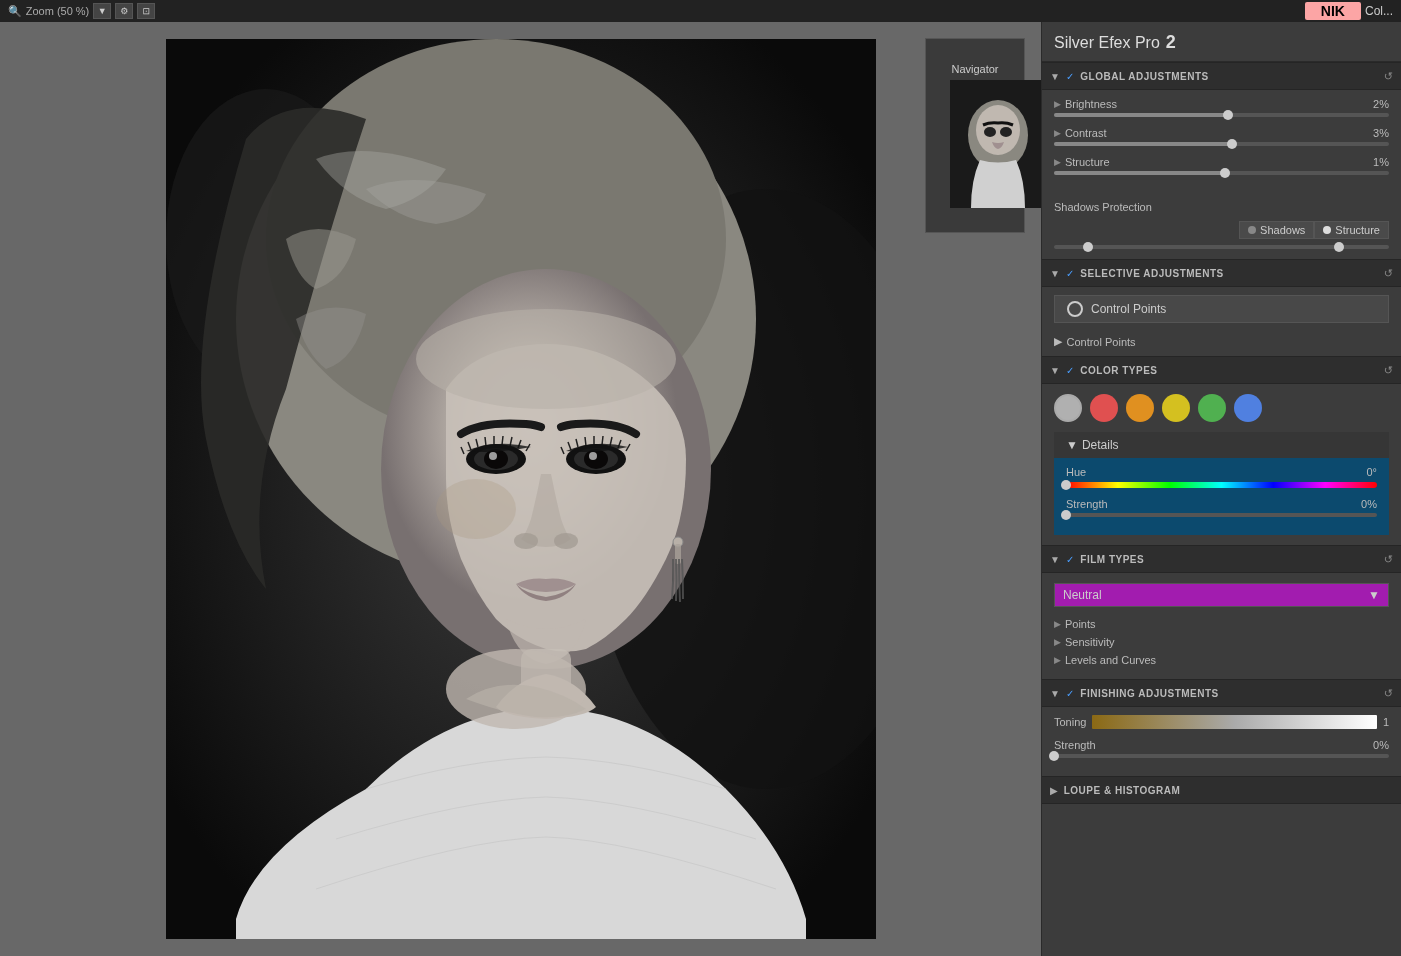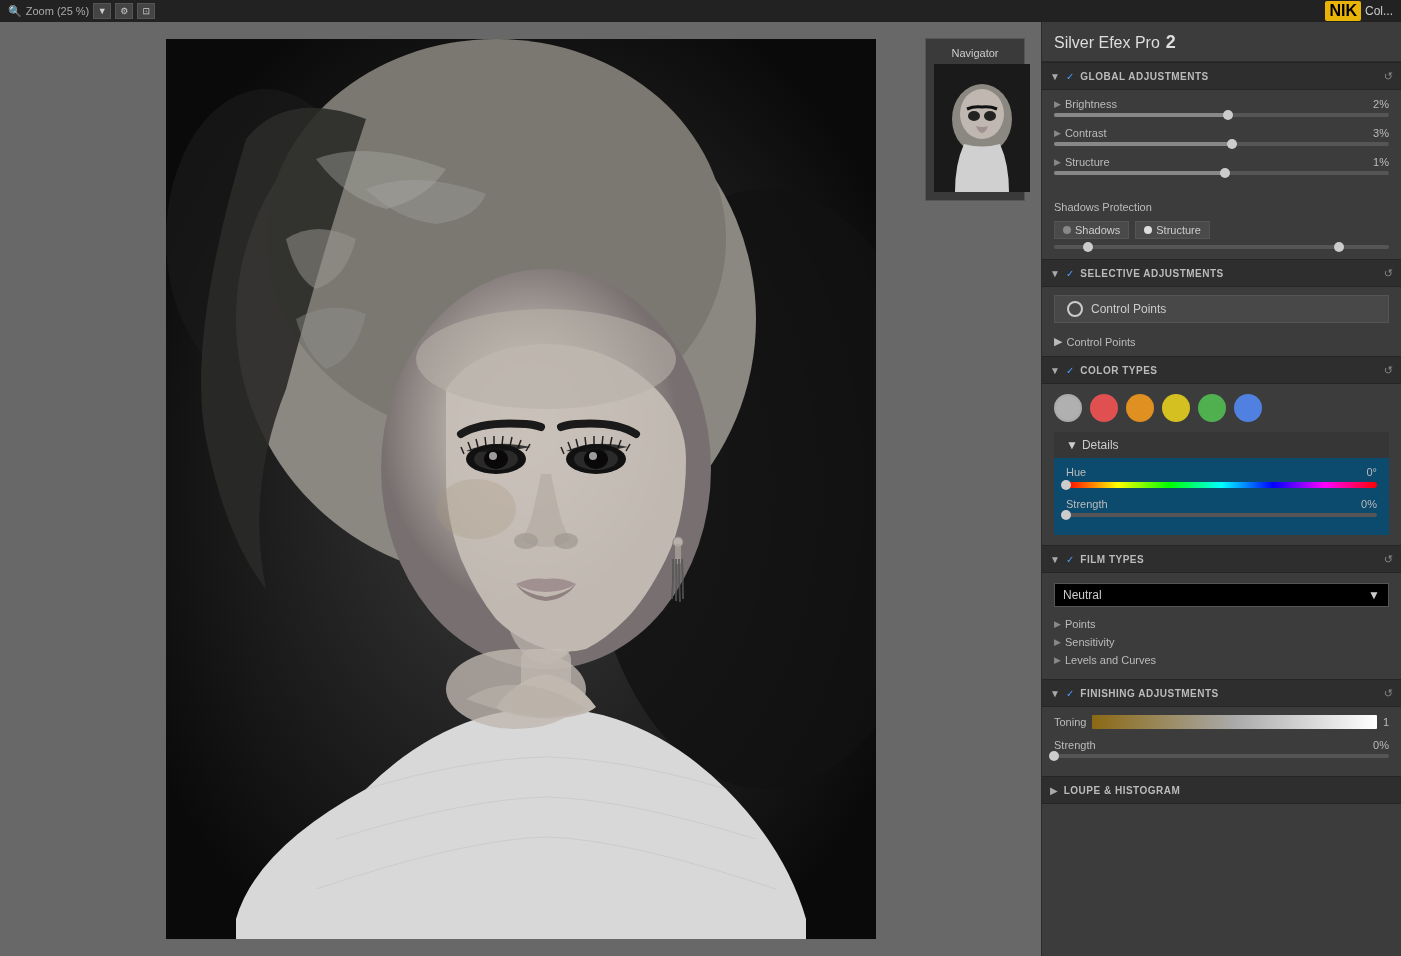--- a/index.html
+++ b/index.html
@@ -26,22 +26,22 @@
       flex-shrink: 0;
     }
     #topbar-left { display: flex; align-items: center; gap: 4px; color: #aaa; font-size: 11px; }
     #topbar-right { display: flex; align-items: center; gap: 4px; }
     .topbar-btn {
       width: 18px; height: 16px; background: #444; border: 1px solid #555;
       display: flex; align-items: center; justify-content: center;
       cursor: pointer; font-size: 9px; color: #ccc;
     }
     .nik-badge {
-      background: #eab308; color: #000; font-size: 16px; font-weight: bold;
-      padding: 1px 4px; border-radius: 2px;
+      background: #fca5a5; color: #000; font-size: 14px; font-weight: bold;
+      padding: 1px 16px; border-radius: 2px;
     }
 
     
     #main {
       display: flex;
       flex: 1;
       overflow: hidden;
     }
 
     
@@ -55,21 +55,21 @@
       justify-content: center;
     }
 
     
     #navigator-panel {
       position: absolute;
       top: 16px;
       right: 16px;
       background: #3a3a3a;
       border: 1px solid #555;
-      padding: 8px;
+      padding: 24px;
       width: 100px;
     }
     #navigator-title {
       text-align: center;
       color: #ccc;
       font-size: 11px;
       margin-bottom: 5px;
     }
     #navigator-thumb {
       width: 96px;
@@ -202,22 +202,22 @@
       padding: 8px 12px 10px;
       background: #3c3c3c;
     }
     .tonality-title {
       color: #bbb;
       font-size: 11px;
       margin-bottom: 8px;
     }
     .tonality-buttons {
       display: flex;
-      gap: 6px;
       margin-bottom: 6px;
+      justify-content: flex-end;
     }
     .tonality-btn {
       display: flex;
       align-items: center;
       gap: 4px;
       background: #4a4a4a;
       border: 1px solid #555;
       padding: 2px 8px;
       cursor: pointer;
       font-size: 11px;
@@ -314,21 +314,21 @@
       margin-bottom: 10px;
     }
 
     
     .film-types-content {
       padding: 10px 12px;
       background: #3c3c3c;
     }
     .film-dropdown {
       width: 100%;
-      background: #000000;
+      background: #a21caf;
       border: 1px solid #555;
       color: #ccc;
       padding: 4px 8px;
       font-size: 12px;
       display: flex;
       align-items: center;
       justify-content: space-between;
       cursor: pointer;
       margin-bottom: 8px;
     }
@@ -395,21 +395,21 @@
       width: 100%;
       height: 100%;
     }
   </style>
 </head>
 <body>
 
 <div id="topbar">
   <div id="topbar-left">
     <span>🔍</span>
-    <span>Zoom (25 %)</span>
+    <span>Zoom (50 %)</span>
     <div class="topbar-btn">▼</div>
     <div class="topbar-btn">⚙</div>
     <div class="topbar-btn">⊡</div>
   </div>
   <div id="topbar-right">
     <span class="nik-badge">NIK</span>
     <span>Col...</span>
   </div>
 </div>
 

